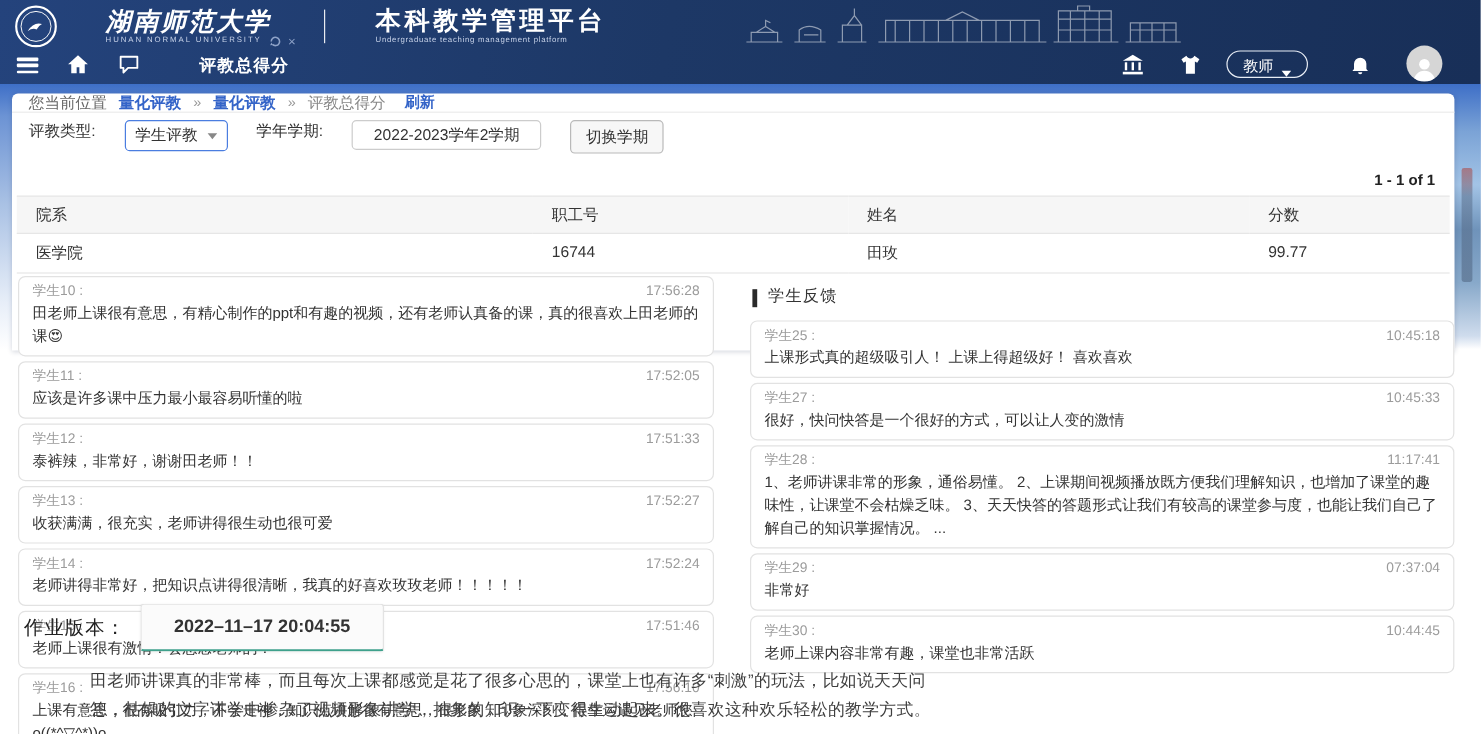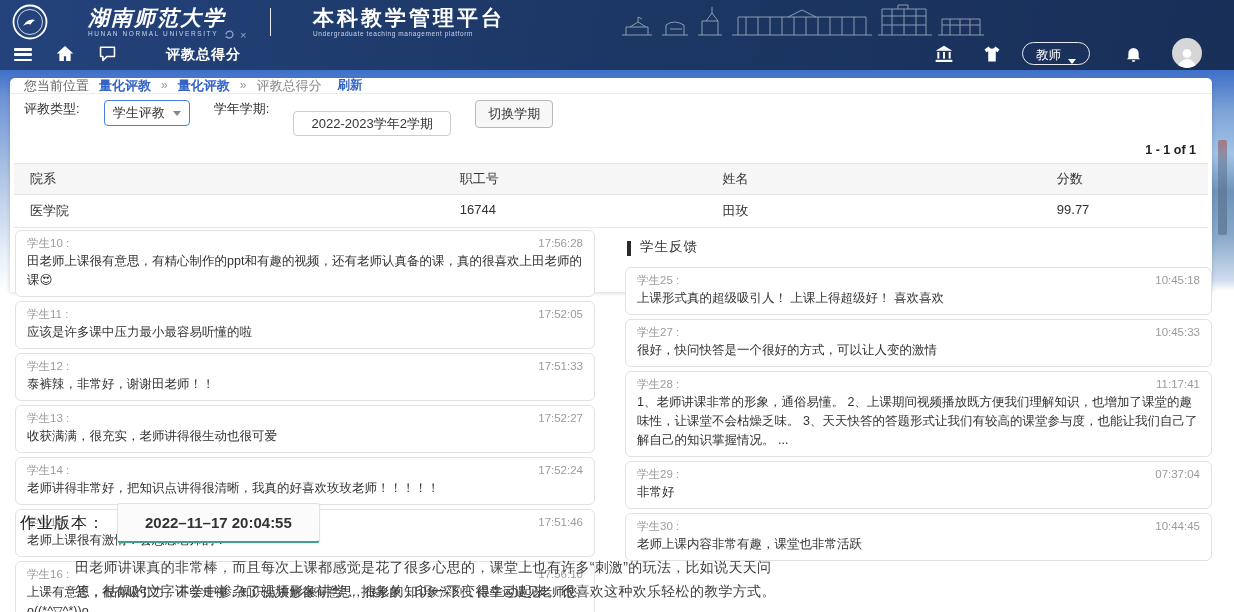--- a/index.html
+++ b/index.html
@@ -62,21 +62,21 @@
   .crumb-current { color:#888; }
   .crumb-refresh { color:#3464c8; font-weight:bold; cursor:pointer; margin-left:6px; font-size:12.5px; }
 
   .filter-row { display:flex; align-items:flex-start; gap:24px; padding:6px 14px; height:34px; }
   .f-label { font-size:13px; color:#333; }
   .select-box { display:flex; align-items:center; gap:8px; border:1px solid #4a7de0;
     border-radius:4px; padding:3px 8px; font-size:13px; color:#333; cursor:pointer; background:#fff; }
   .select-caret { width:0; height:0; border-left:4px solid transparent;
     border-right:4px solid transparent; border-top:5px solid #888; }
   .term-input { width:158px; text-align:center; border:1px solid #ccc; border-radius:4px;
-    padding:4px 6px; font-size:13px; color:#333; font-family:inherit; background:#fff;margin-top:11px; }
+    padding:4px 6px; font-size:13px; color:#333; font-family:inherit; background:#fff; }
   .switch-btn { border:1px solid #b9b9b9; background:#f7f7f7; border-radius:4px;
     padding:4px 12px; font-size:13px; color:#333; cursor:pointer; font-family:inherit; }
 
   .pagination { text-align:right; padding:15px 16px 6px; font-size:12.5px;
     font-weight:bold; color:#222; }
   .table { margin:0 4px; }
   .trow { display:flex; }
   .trow-head div { background:#f6f6f6; border-top:1px solid #e6e6e6; border-bottom:1px solid #e6e6e6;
     font-size:13px; color:#333; font-weight:500; padding:6px 16px; }
   .trow-data div { font-size:13px; color:#333; padding:7px 16px; border-bottom:1px solid #e6e6e6; }

